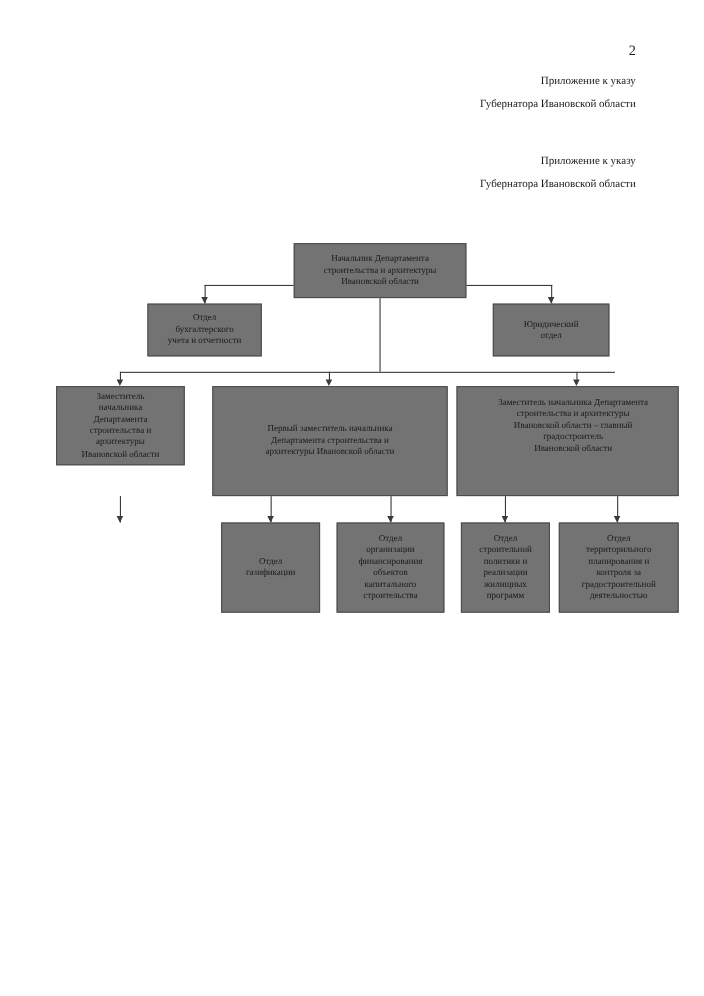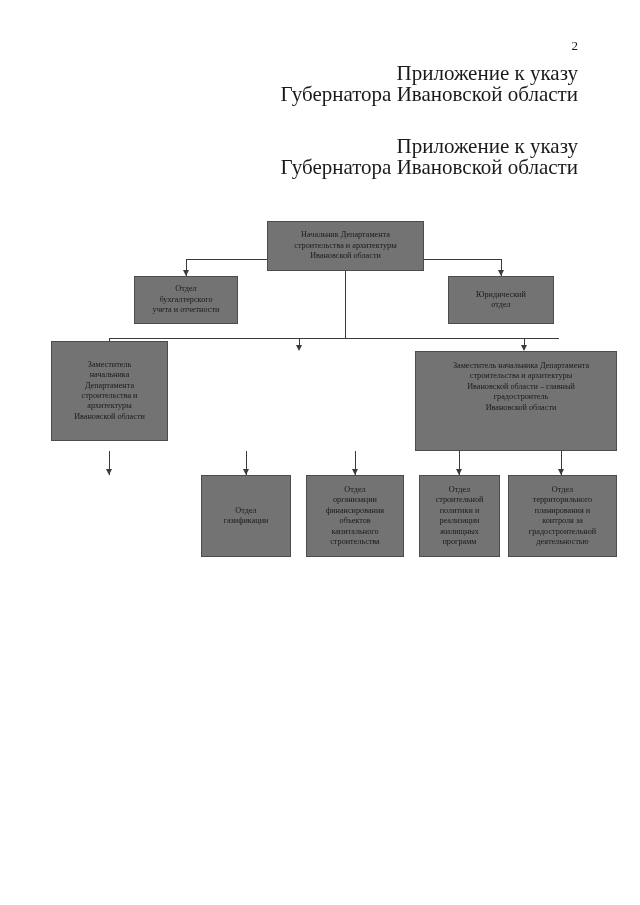--- a/index.html
+++ b/index.html
@@ -27,21 +27,21 @@
     width: 578px;
     text-align: right;
     font-size: 13px;
     line-height: 15px;
   }
   .appendix-block {
     position: absolute;
     left: 0;
     width: 578px;
     text-align: right;
-    font-size: 21px;
+    font-size: 10px;
     line-height: 21px;
   }
   .appendix-block.first { top: 63px; }
   .appendix-block.second { top: 136px; }
   .appendix-line { display: block; white-space: nowrap; }
 
   
   #chart {
     position: absolute;
     left: 0;
@@ -152,29 +152,34 @@
       <span class="label">Отдел
 бухгалтерского
 учета и отчетности</span>
     </div>
 
     <div class="node" style="left:448px; top:276px; width:106px; height:48px;">
       <span class="label">Юридический
 отдел</span>
     </div>
 
-    <div class="node" style="left:51px; top:341px; width:117px; height:100px;justify-content:flex-end;">
+    <div class="node" style="left:51px; top:351px; width:117px; height:72px;justify-content:flex-end;">
       <span class="label">Заместитель
 начальника
 Департамента
 строительства и
 архитектуры
 Ивановской области</span>
     </div>
 
+    <div class="node" style="left:193px; top:351px; width:214px; height:100px;">
+      <span class="label">Первый заместитель начальника
+Департамента строительства и
+архитектуры Ивановской области</span>
+    </div>
 
     <div class="node top-align" style="left:415px; top:351px; width:202px; height:100px;padding-left:14px;">
       <span class="label">Заместитель начальника Департамента
 строительства и архитектуры
 Ивановской области – главный
 градостроитель
 Ивановской области</span>
     </div>
 
 

